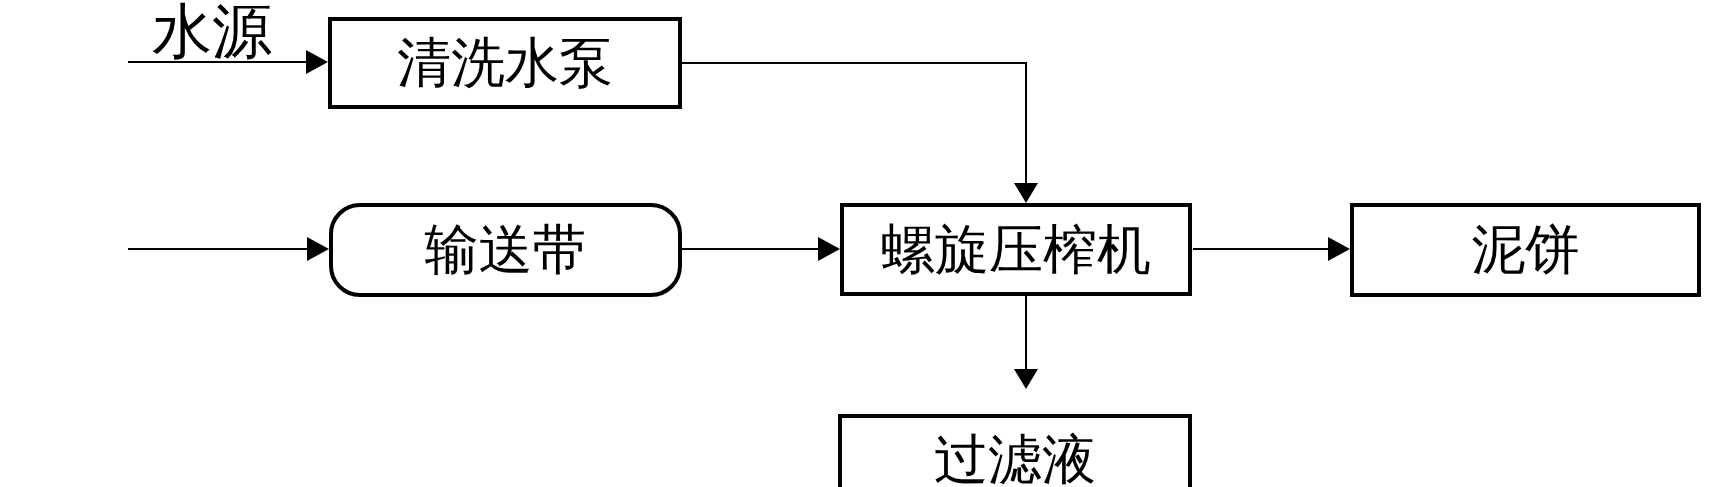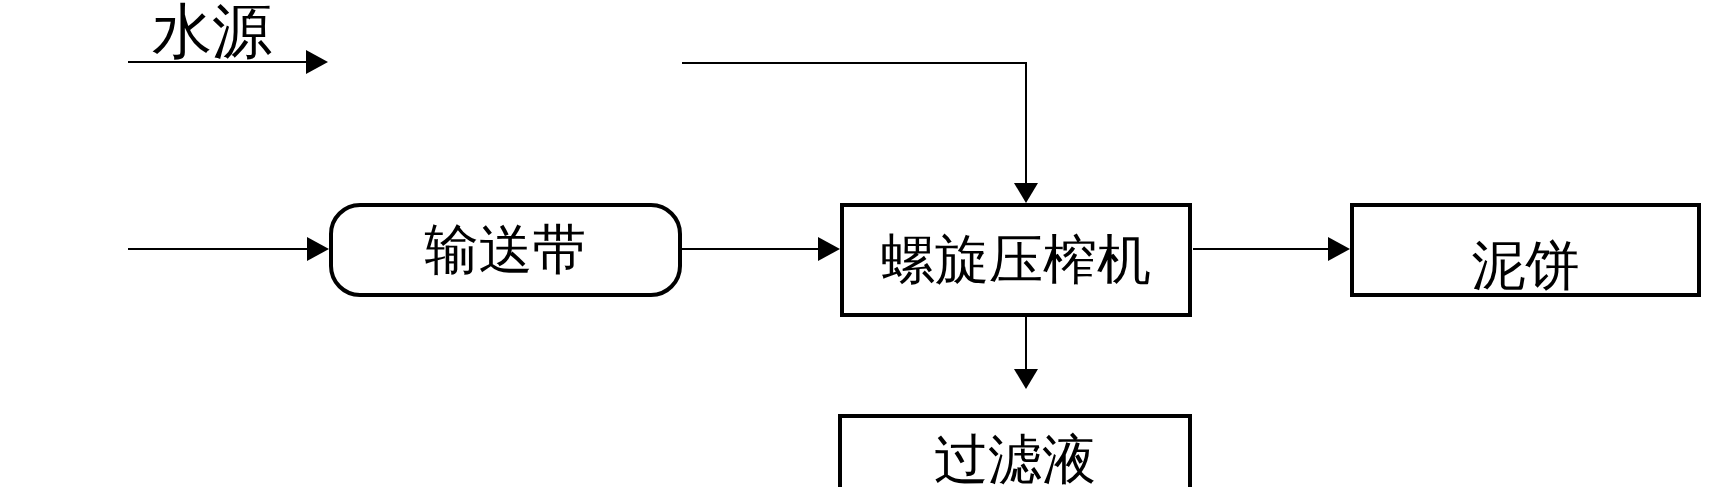--- a/index.html
+++ b/index.html
@@ -53,22 +53,22 @@
     width: 0;
     height: 0;
     border-left: 12px solid transparent;
     border-right: 12px solid transparent;
     border-top: 20px solid #000000;
   }
 
   
   #node-cleaning-water-pump { left: 328px; top: 17px;  width: 354px; height: 92px; }
   #node-conveyor-belt       { left: 329px; top: 203px; width: 353px; height: 94px; border-radius: 31px; }
-  #node-screw-press         { left: 840px; top: 203px; width: 352px; height: 114px; }
-  #node-mud-cake            { left: 1350px; top: 203px; width: 351px; height: 94px; align-items: flex-end; }
+  #node-screw-press         { left: 840px; top: 203px; width: 352px; height: 93px; }
+  #node-mud-cake            { left: 1350px; top: 203px; width: 351px; height: 94px; }
   #node-filtrate            { left: 838px; top: 389px; width: 354px; height: 91px; margin-top: 25px; }
 
   #label-water-source { left: 152px; top: 2px; }
   #label-scum-sludge  { left: 2px;   top: 182px; }
 
   #edge-water-line      { left: 128px; top: 61px;  width: 178px; }
   #edge-water-head      { left: 306px; top: 50px; }
   #edge-sludge-line     { left: 128px; top: 248px; width: 179px; }
   #edge-sludge-head     { left: 307px; top: 237px; }
   #edge-belt-press-line { left: 682px; top: 248px; width: 136px; }
@@ -101,20 +101,23 @@
   <div class="hline" id="edge-pump-press-h"></div>
   <div class="vline" id="edge-pump-press-v"></div>
   <div class="arrow-down" id="edge-pump-press-head"></div>
 
   <div class="hline" id="edge-press-cake-line"></div>
   <div class="arrow-right" id="edge-press-cake-head"></div>
 
   <div class="vline" id="edge-press-filtrate-v"></div>
   <div class="arrow-down" id="edge-press-filtrate-head"></div>
 
+  <div class="node" id="node-cleaning-water-pump">
+    <span>清洗水泵</span>
+  </div>
 
   <div class="node" id="node-conveyor-belt">
     <span>输送带</span>
   </div>
 
   <div class="node" id="node-screw-press">
     <span>螺旋压榨机</span>
   </div>
 
   <div class="node" id="node-mud-cake">

